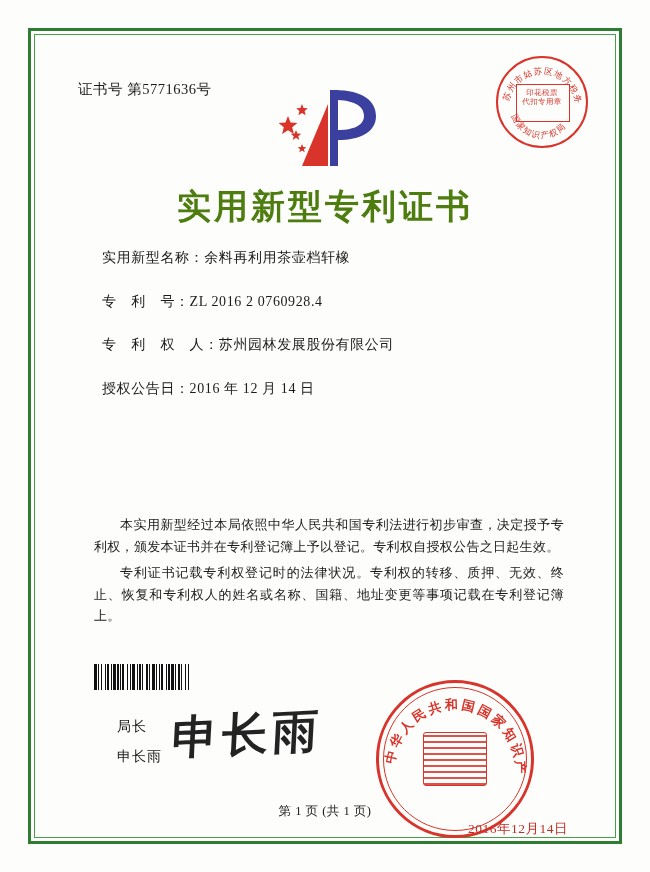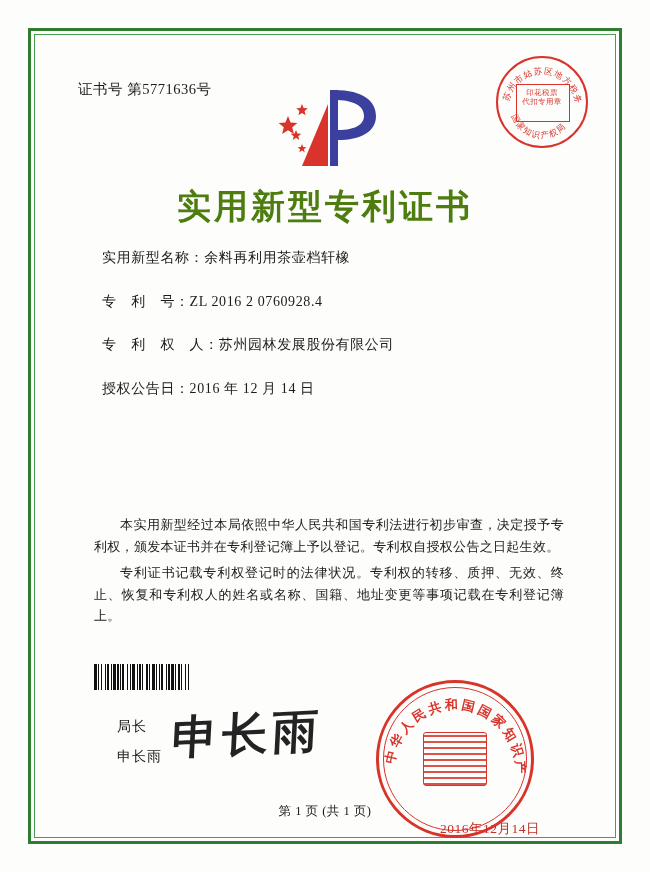--- a/index.html
+++ b/index.html
@@ -232,21 +232,21 @@
   }
   .seal-arc {
     position: absolute;
     inset: 0;
     color: #d8342b;
     font-size: 12.5px;
     font-weight: bold;
   }
   .seal-date {
     position: absolute;
-    left: 396px;
+    left: 424px;
     top: 776px;
     font-size: 13.5px;
     color: #c03028;
     letter-spacing: 0.5px;
   }
 
   
   .footer {
     position: absolute;
     left: 0;

